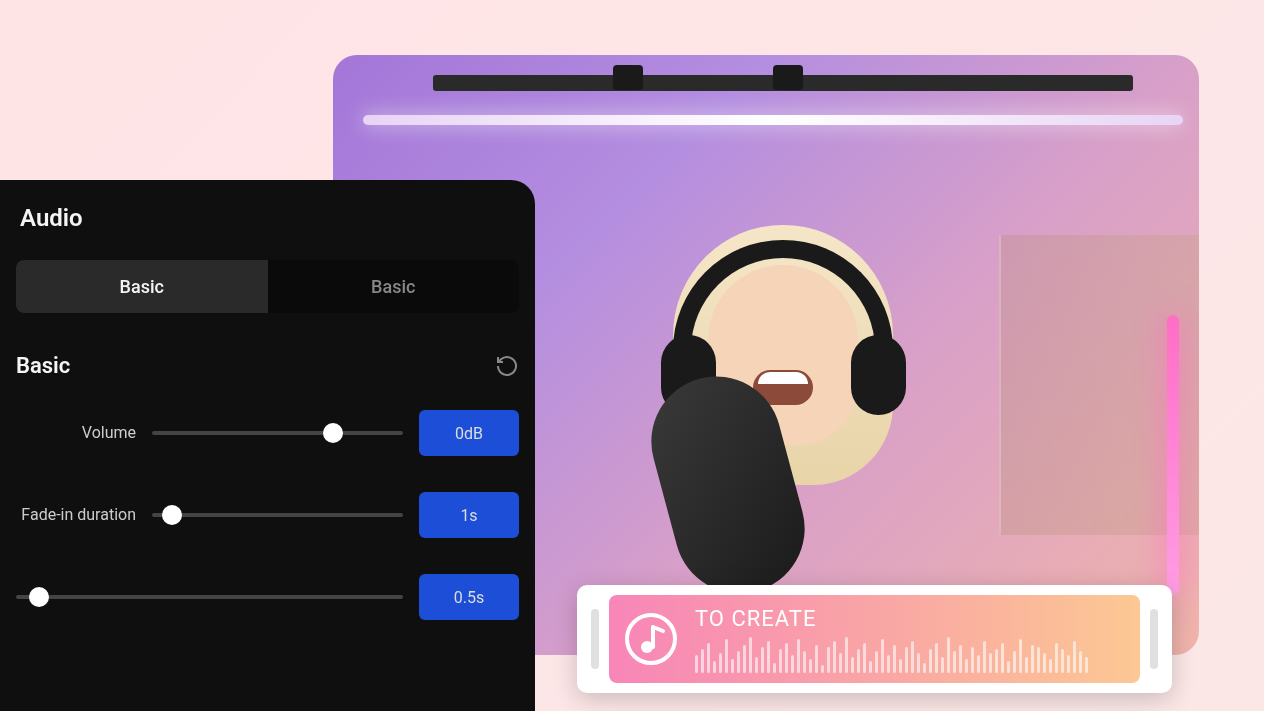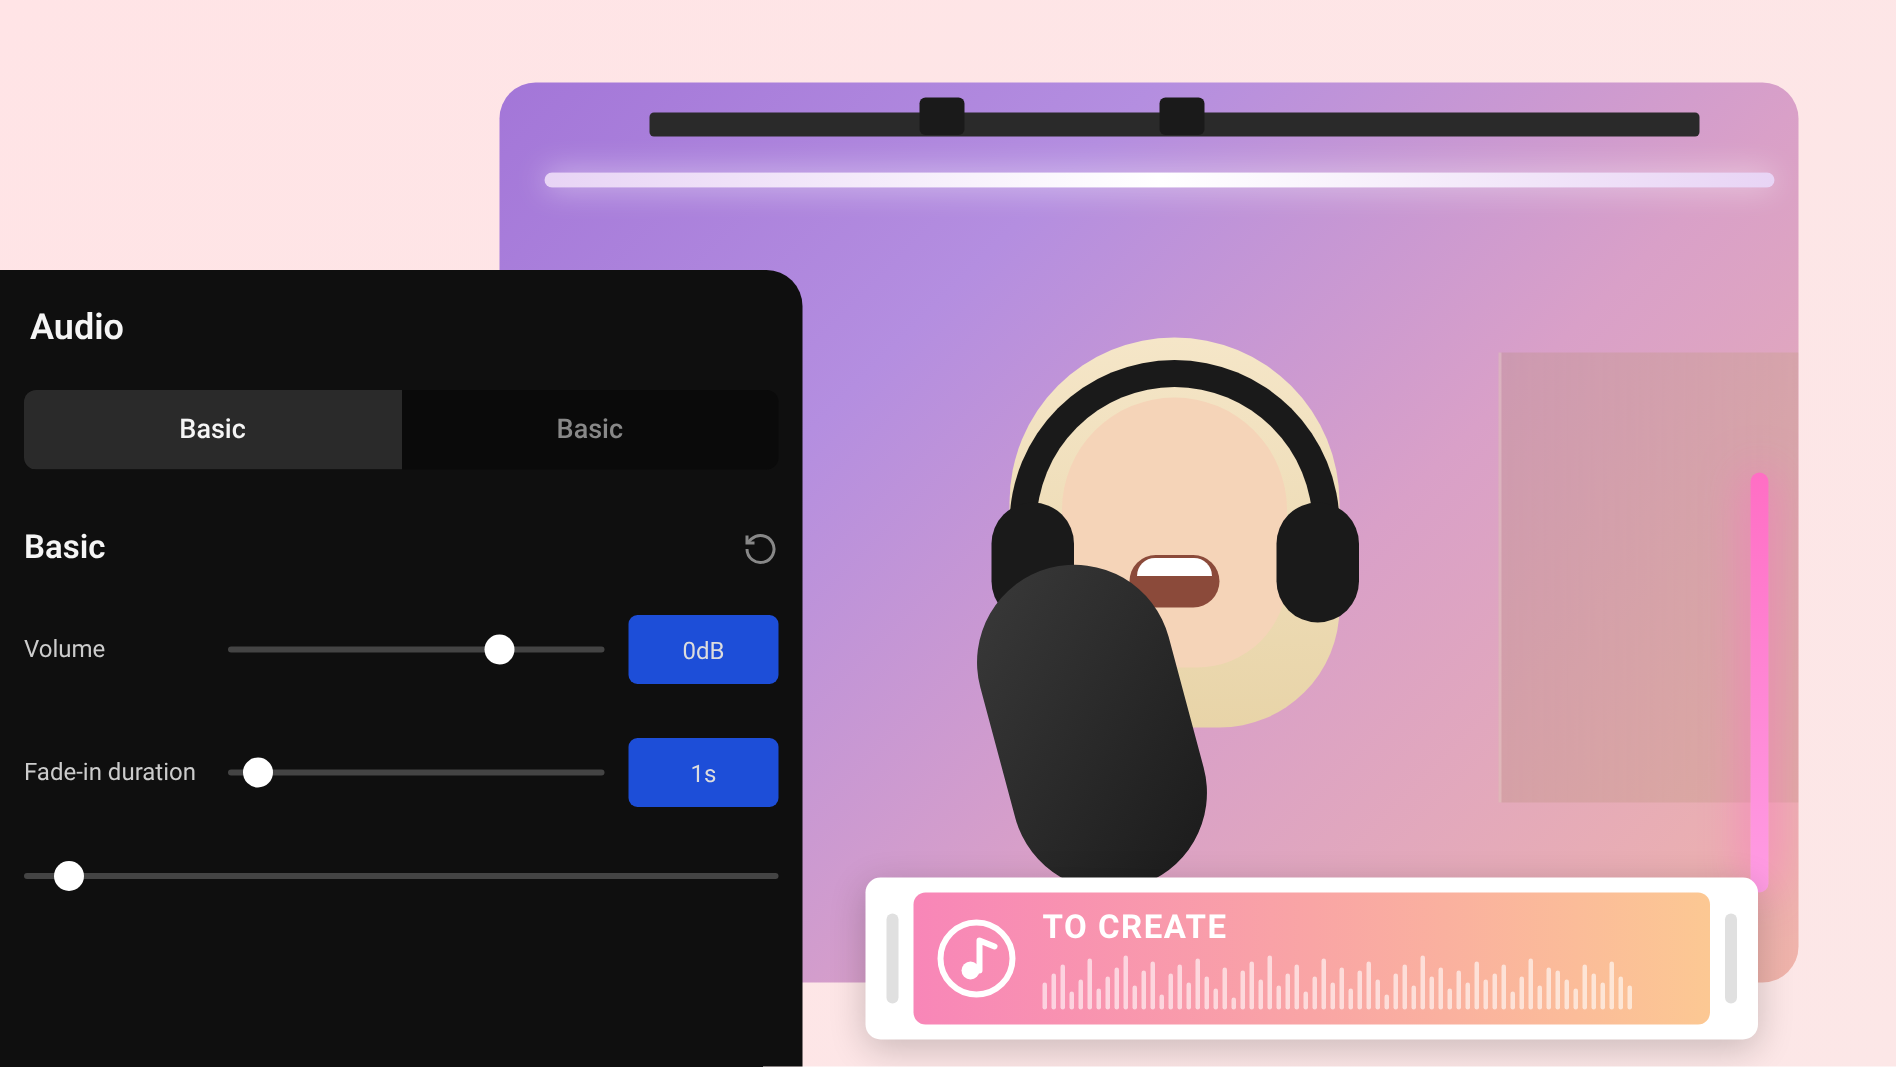--- a/index.html
+++ b/index.html
@@ -242,20 +242,21 @@
       height: 24px;
       cursor: pointer;
       color: #888;
     }
 
     .control-row {
       display: flex;
       align-items: center;
       margin-bottom: 36px;
       gap: 16px;
+      text-align: right;
     }
 
     .control-label {
       width: 120px;
       font-size: 16px;
       color: #ccc;
       line-height: 1.3;
     }
 
     .slider-wrap {
@@ -339,21 +340,21 @@
 
     .clip-content {
       flex: 1;
       display: flex;
       flex-direction: column;
       justify-content: center;
     }
 
     .clip-title {
       font-size: 22px;
-      font-weight: 700;
+      font-weight: 400;
       color: #fff;
       letter-spacing: 1px;
       margin-bottom: 6px;
     }
 
     .waveform {
       display: flex;
       align-items: flex-end;
       gap: 3px;
       height: 36px;
@@ -424,20 +425,21 @@
       <div class="slider-thumb" style="left:8%"></div>
     </div>
     <div class="value-box">1s</div>
   </div>
 
   <div class="control-row">
     <div class="slider-wrap">
       <div class="slider-track"></div>
       <div class="slider-thumb" style="left:6%"></div>
     </div>
+    <div class="value-box">0.5s</div>
   </div>
 </div>
 
 <div class="audio-clip">
   <div class="clip-handle"></div>
   <div class="clip-body">
     <svg class="music-icon" viewBox="0 0 56 56" fill="none" stroke="#fff" stroke-width="4">
       <circle cx="28" cy="28" r="24"></circle>
       <circle cx="24" cy="36" r="6" fill="#fff" stroke="none"></circle>
       <path d="M30 36 V16 L40 20" stroke-linecap="round" stroke-linejoin="round"></path>

